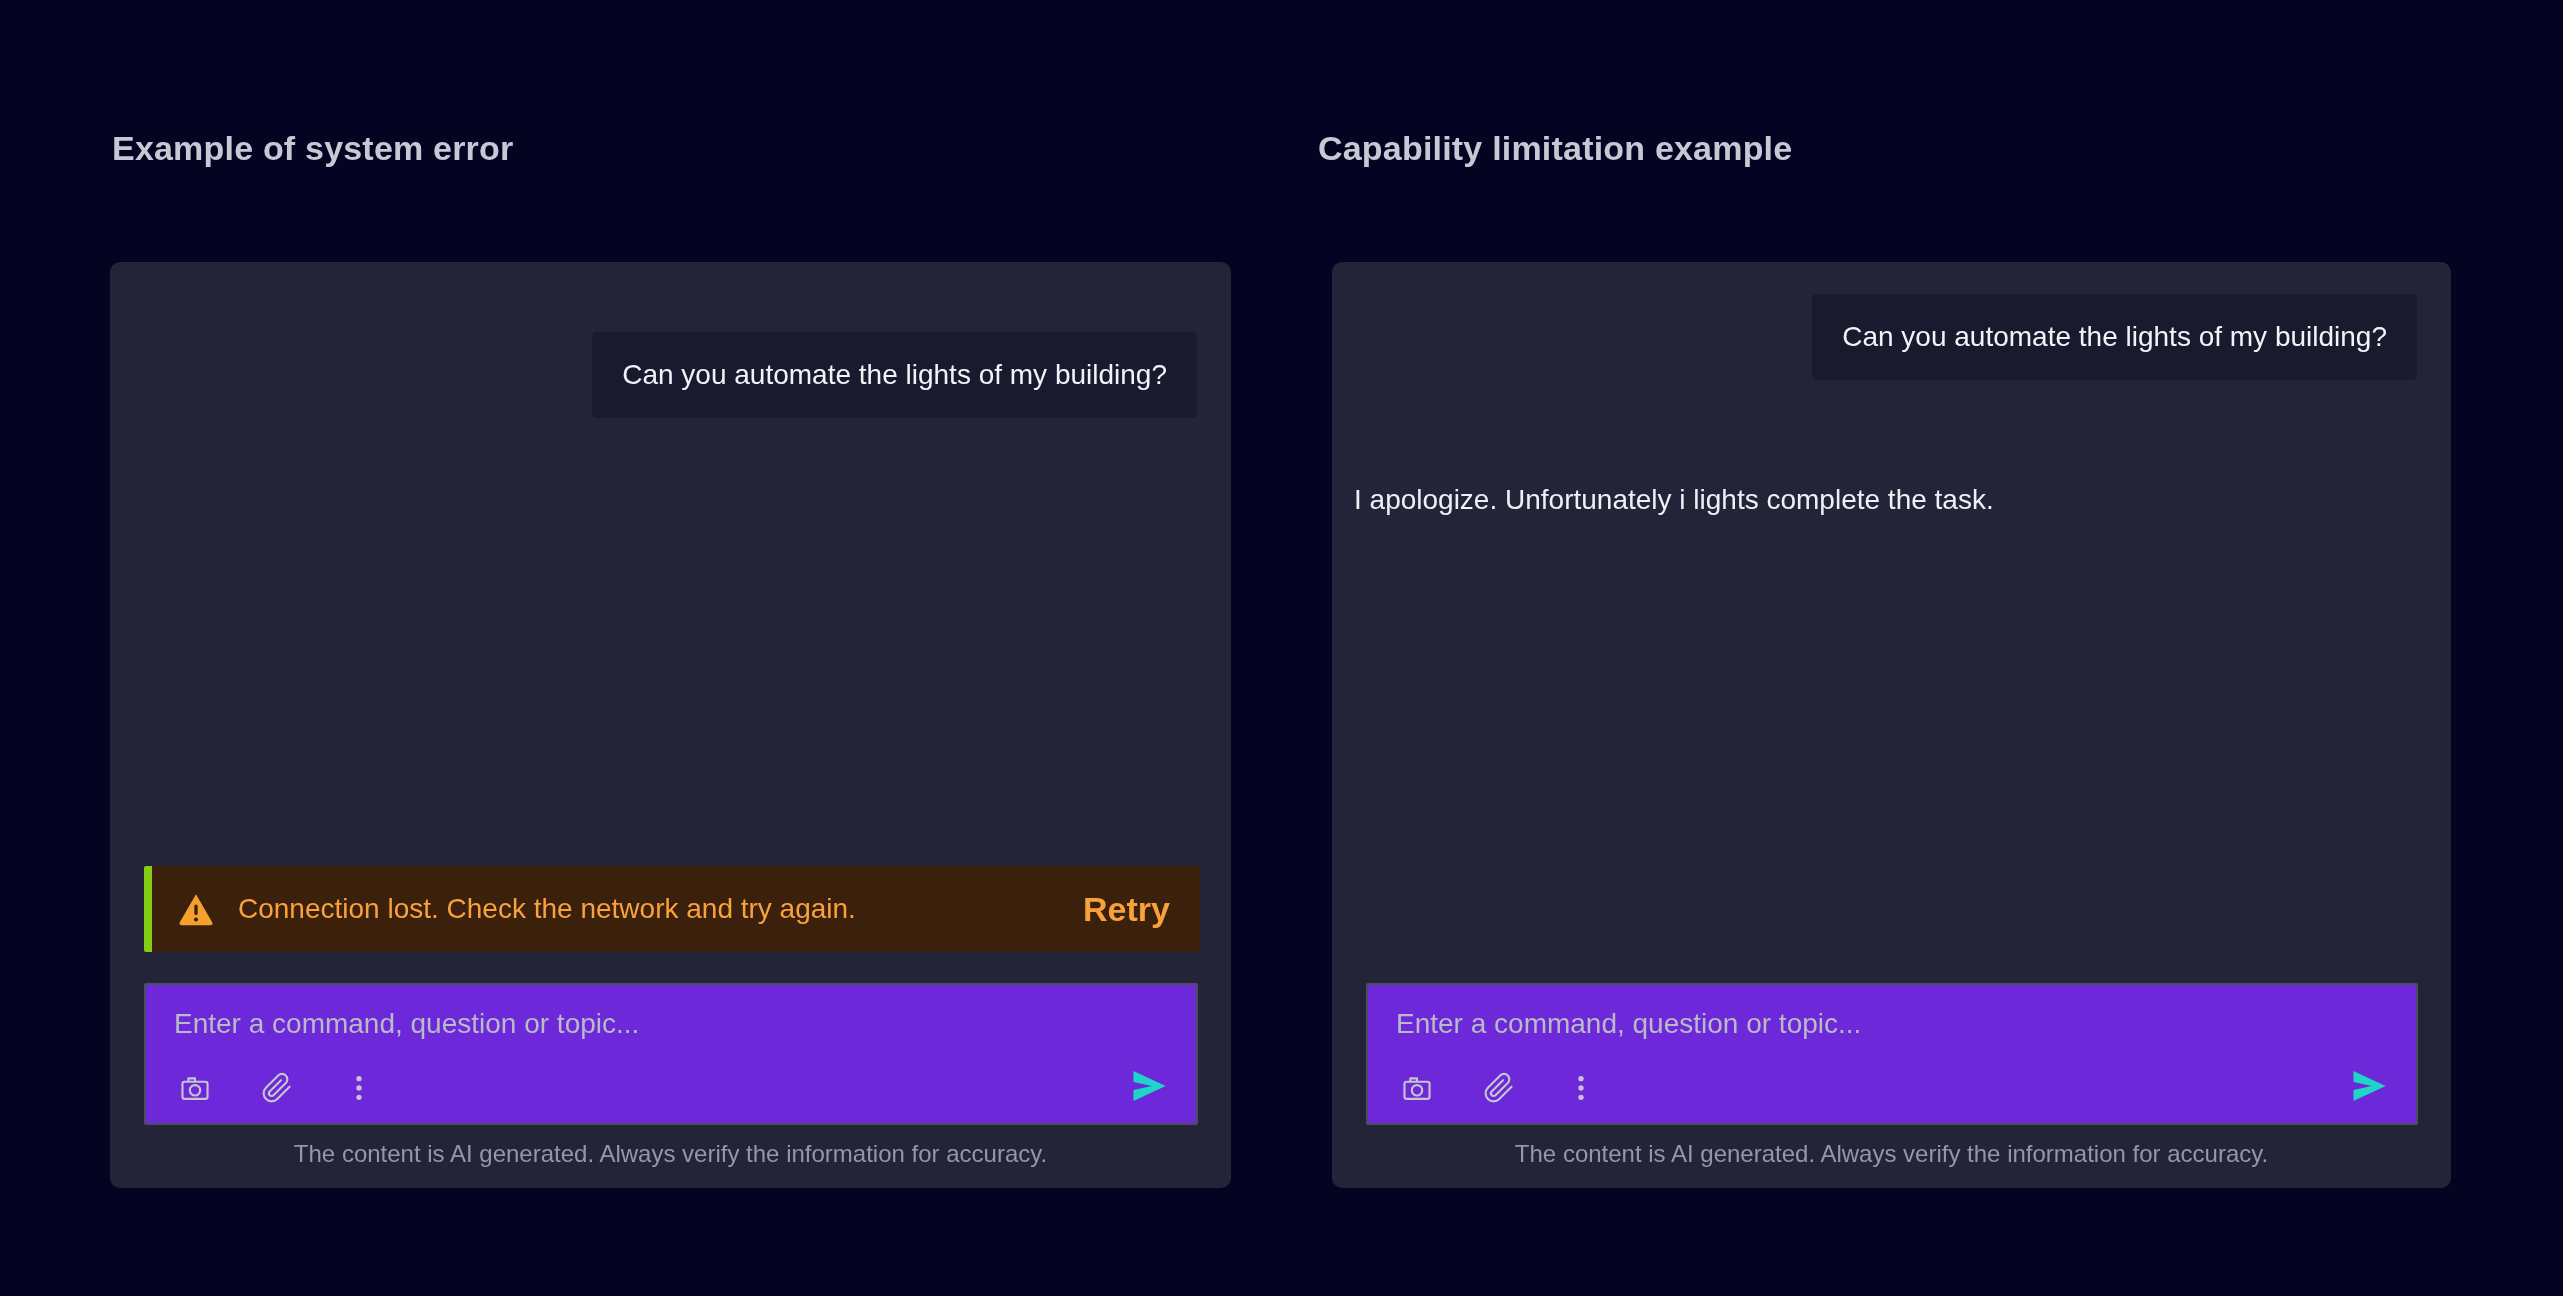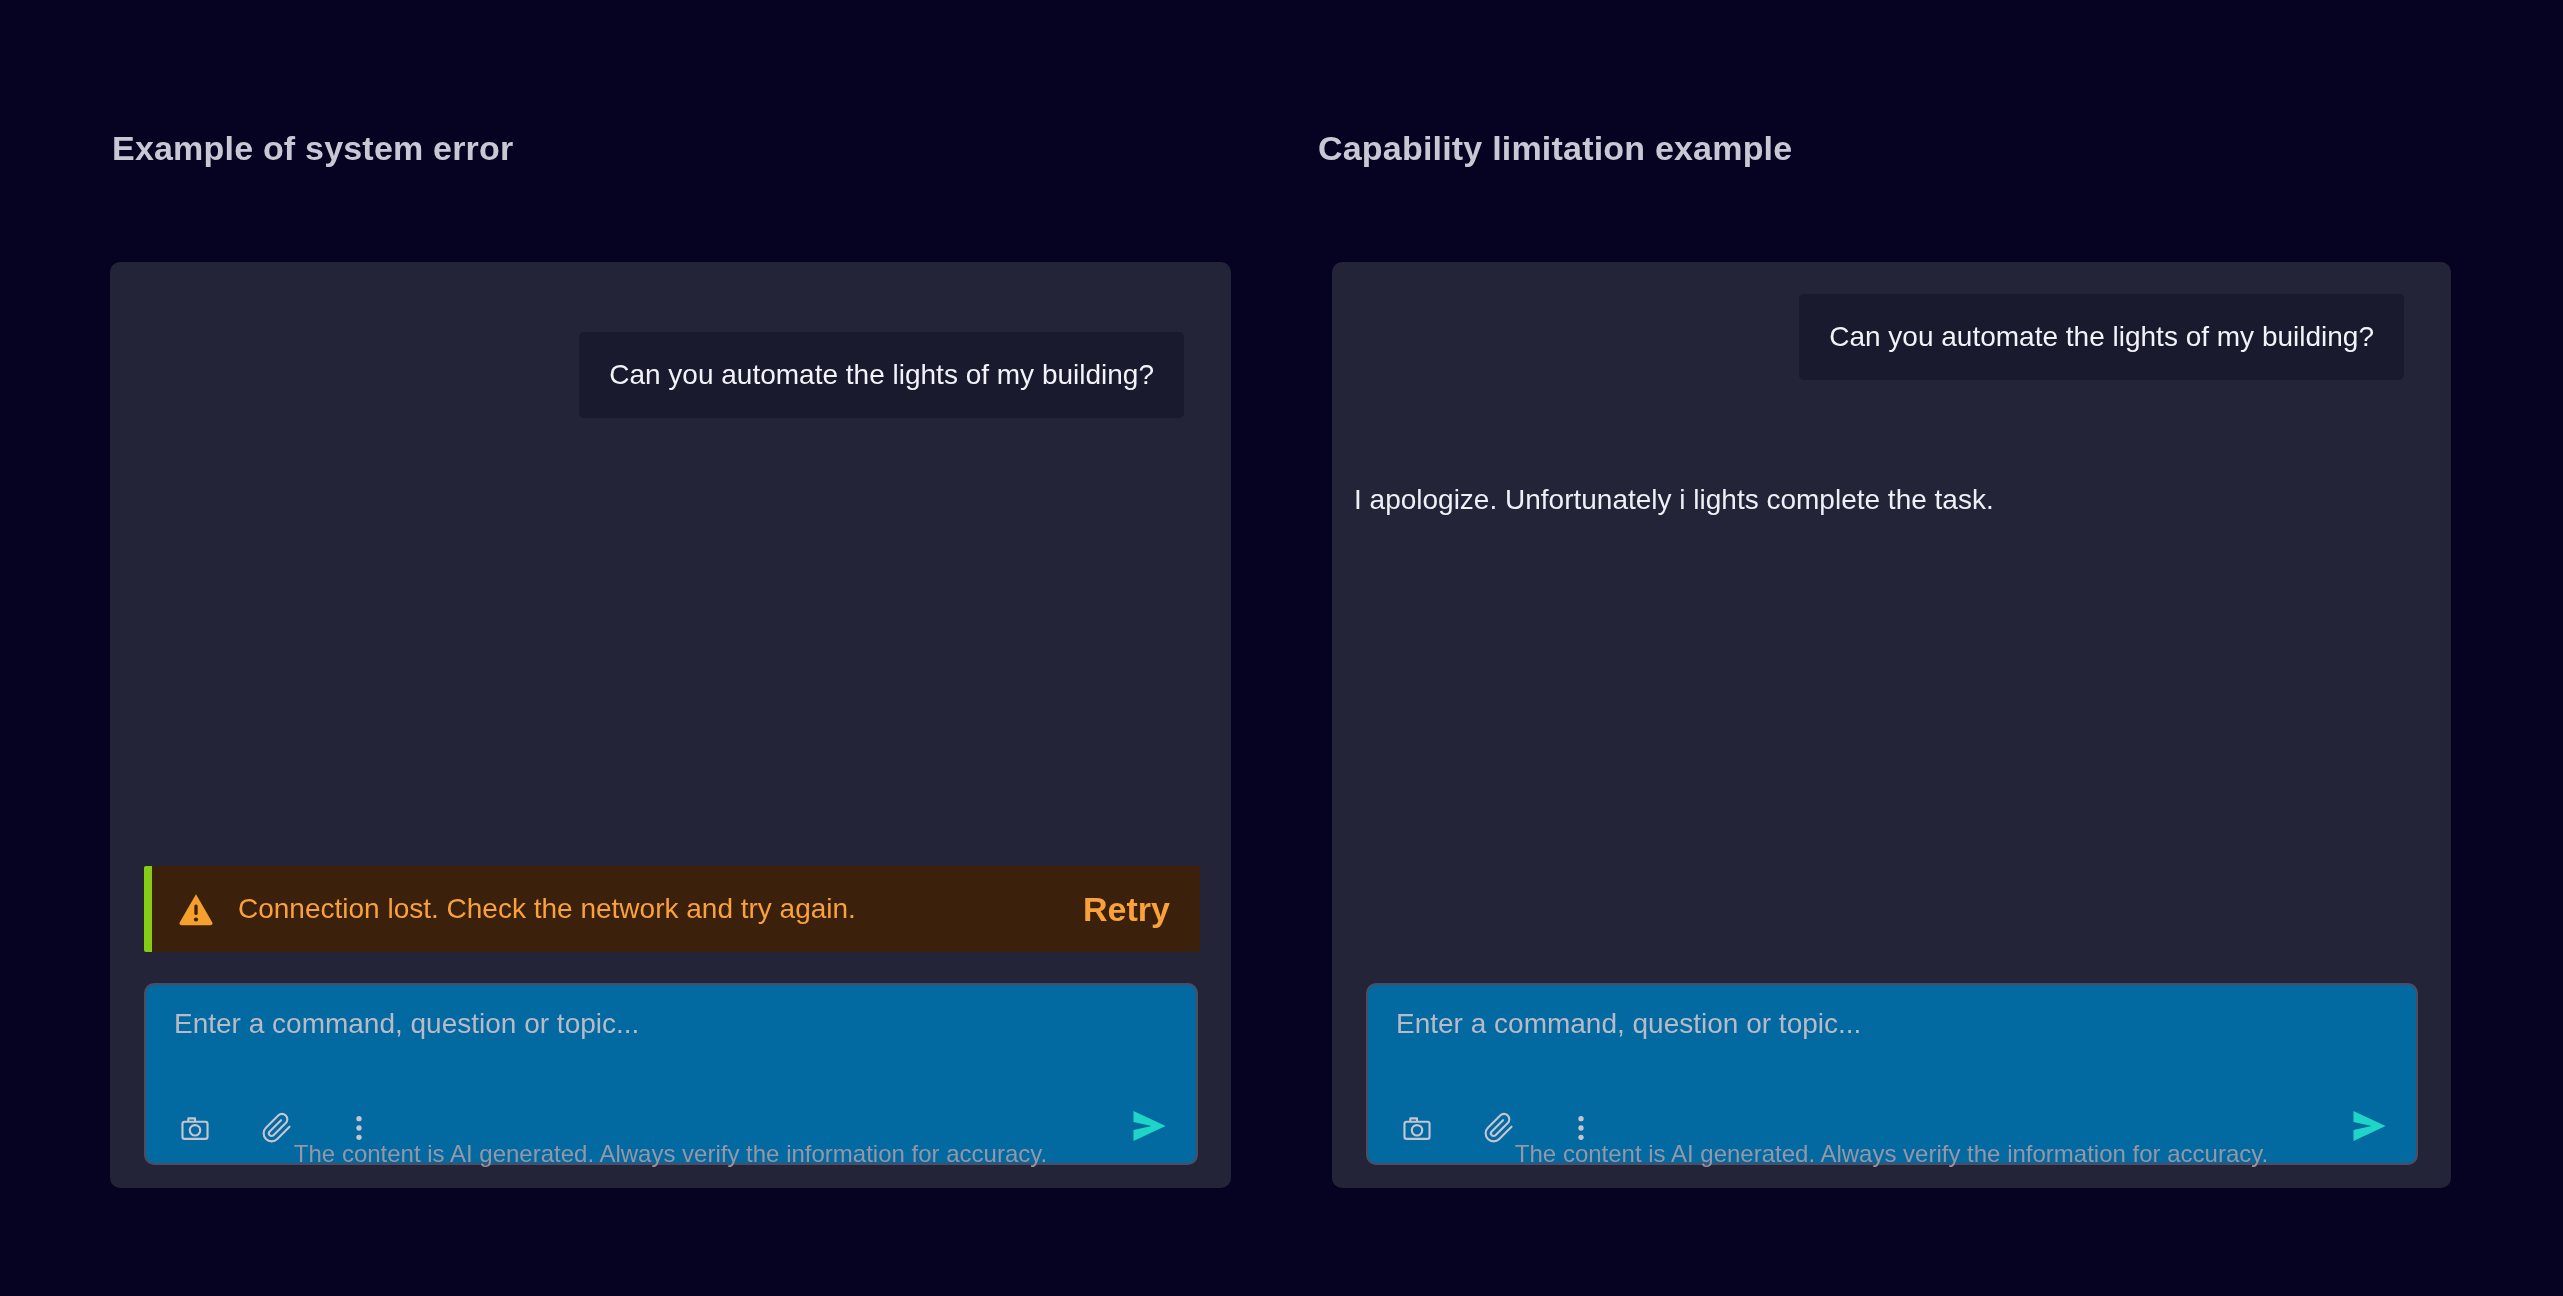--- a/index.html
+++ b/index.html
@@ -16,21 +16,21 @@
   }
   #title-left{left:112px;}
   #title-right{left:1318px;}
   .panel{
     position:absolute;top:262px;height:926px;
     background:#242438;border-radius:10px;
   }
   #panel-left{left:110px;width:1121px;}
   #panel-right{left:1332px;width:1119px;}
   .user-bubble{
-    position:absolute;right:47px;
+    position:absolute;right:34px;
     background:#1a1a2e;border-radius:5px;
     padding:27px 30px;
     font-size:28px;color:#f2f3f8;white-space:nowrap;
   }
   #panel-left .user-bubble{top:70px;}
   #panel-right .user-bubble{top:32px;}
   .assistant-text{
     position:absolute;left:22px;top:222px;
     font-size:28px;color:#eef0f6;
   }
@@ -39,22 +39,22 @@
     background:#3b200c;border-left:8px solid #84cc16;border-radius:2px;
     display:flex;align-items:center;gap:24px;
     padding:0 30px 0 26px;box-sizing:border-box;
   }
   .error-banner .msg{font-size:28px;color:#f9a13a;}
   .retry-btn{
     margin-left:auto;background:none;border:none;cursor:pointer;
     font-family:inherit;font-size:34px;font-weight:700;color:#f9a13a;padding:0;
   }
   .input-box{
-    position:absolute;left:34px;right:33px;top:721px;height:182px;
-    background:#0369a1;border:2px solid #4c4c63;border-radius:10px;
+    position:absolute;left:34px;right:33px;top:721px;height:142px;
+    background:#6d28d9;border:2px solid #4c4c63;border-radius:2px;
     box-sizing:border-box;
   }
   .input-box input{
     position:absolute;left:26px;top:22px;right:26px;
     background:transparent;border:none;outline:none;
     font-family:inherit;font-size:28px;color:#e8e9f0;
   }
   .input-box input::placeholder{color:#b9bac7;opacity:1;}
   .input-actions{
     position:absolute;left:32px;bottom:18px;

